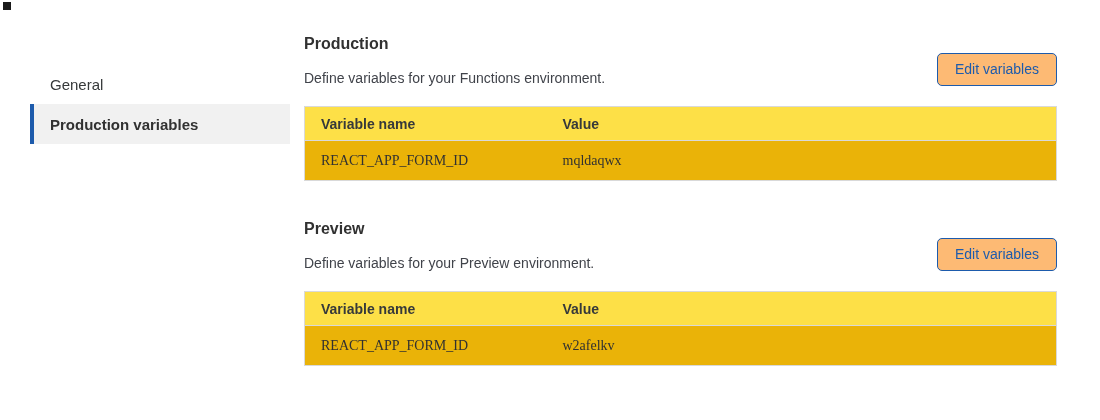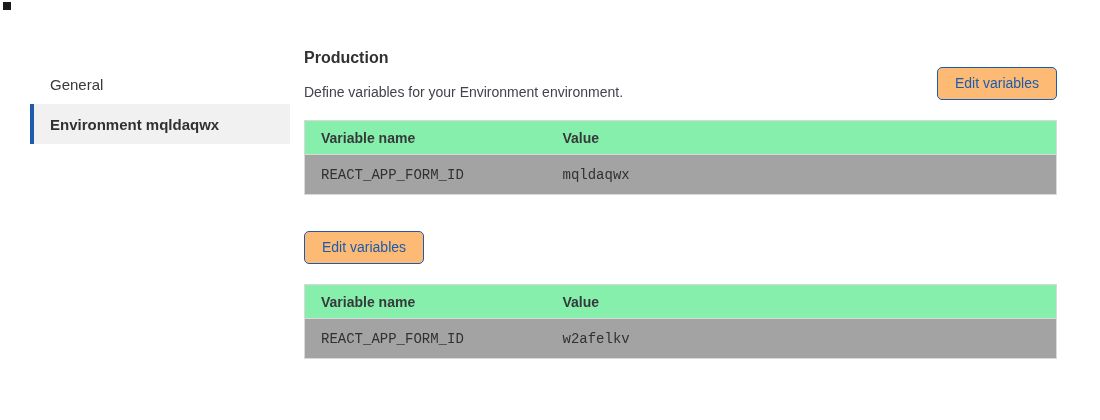--- a/index.html
+++ b/index.html
@@ -21,21 +21,21 @@
   .nav-item {
     height: 40px; display: flex; align-items: center;
     padding-left: 16px; border-left: 4px solid transparent;
     font-size: 15px; color: #36393a; cursor: pointer; white-space: nowrap;
   }
   .nav-item.active {
     background: #f1f1f1; border-left-color: #1d5bac; font-weight: 700; color: #313131;
   }
 
   
-  .main { flex: none; width: 753px; margin-left: 14px; padding-top: 46px; }
+  .main { flex: none; width: 753px; margin-left: 14px; padding-top: 32px; }
   .env-section.second { margin-top: 36px; }
   .section-header { display: flex; justify-content: space-between; align-items: flex-end; }
   .section-title {
     margin: 0 0 12px 0; font-size: 16px; line-height: 24px;
     font-weight: 700; color: #313131;
   }
   .section-desc { margin: 0; font-size: 14px; line-height: 20px; color: #40434a; }
   .edit-btn {
     flex: none; align-self: flex-end; margin-bottom: 2px;
     background: #fdba74; color: #1d5bac;
@@ -43,49 +43,49 @@
     font-family: "Liberation Sans", sans-serif;
     font-size: 14px; line-height: 17px; padding: 7px 17px;
     cursor: pointer;
   }
   .env-table {
     width: 100%; margin-top: 18px;
     border: 1px solid #d9d9d9; border-collapse: collapse;
   }
   .env-table th {
     height: 34px; text-align: left; padding: 0 0 0 16px;
-    background: #86efac; border-bottom: 1px solid #d9d9d9;
+    background: #fde047; border-bottom: 1px solid #d9d9d9;
     font-size: 14px; font-weight: 700; color: #36393a;
   }
   .env-table td {
     height: 40px; padding: 0 0 0 16px;
-    font-family: Liberation Mono, monospace;
-    font-size: 14px; color: #313131; background: #a3a3a3; margin-left: 20px;
+    font-family: Liberation Serif, serif;
+    font-size: 14px; color: #313131; background: #eab308; margin-left: 20px;
   }
   .env-table th.col-name, .env-table td.col-name { width: 242px; }
 </style>
 </head>
 <body>
 
 <div class="corner-mark"></div>
 
 <div class="page">
 
   <nav class="sidebar">
     <div class="nav-item">General</div>
-    <div class="nav-item active">Environment mqldaqwx</div>
+    <div class="nav-item active">Production variables</div>
   </nav>
 
   <main class="main">
 
     <section class="env-section">
       <div class="section-header">
         <div class="section-heading">
           <h2 class="section-title">Production</h2>
-          <p class="section-desc">Define variables for your Environment environment.</p>
+          <p class="section-desc">Define variables for your Functions environment.</p>
         </div>
         <button class="edit-btn">Edit variables</button>
       </div>
       <table class="env-table">
         <thead>
           <tr>
             <th class="col-name">Variable name</th>
             <th class="col-value">Value</th>
           </tr>
         </thead>
@@ -93,20 +93,24 @@
           <tr>
             <td class="col-name">REACT_APP_FORM_ID</td>
             <td class="col-value">mqldaqwx</td>
           </tr>
         </tbody>
       </table>
     </section>
 
     <section class="env-section second">
       <div class="section-header">
+        <div class="section-heading">
+          <h2 class="section-title">Preview</h2>
+          <p class="section-desc">Define variables for your Preview environment.</p>
+        </div>
         <button class="edit-btn">Edit variables</button>
       </div>
       <table class="env-table">
         <thead>
           <tr>
             <th class="col-name">Variable name</th>
             <th class="col-value">Value</th>
           </tr>
         </thead>
         <tbody>

